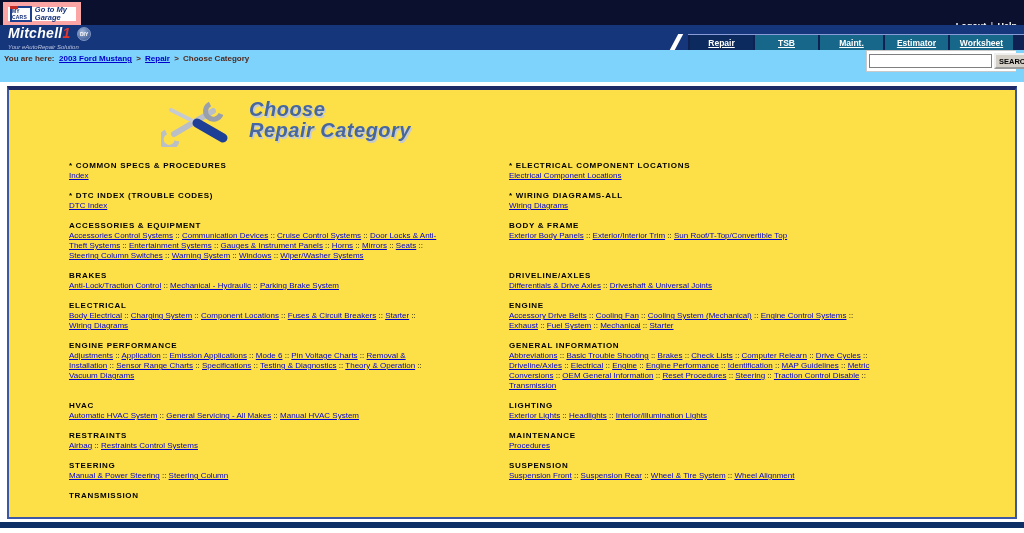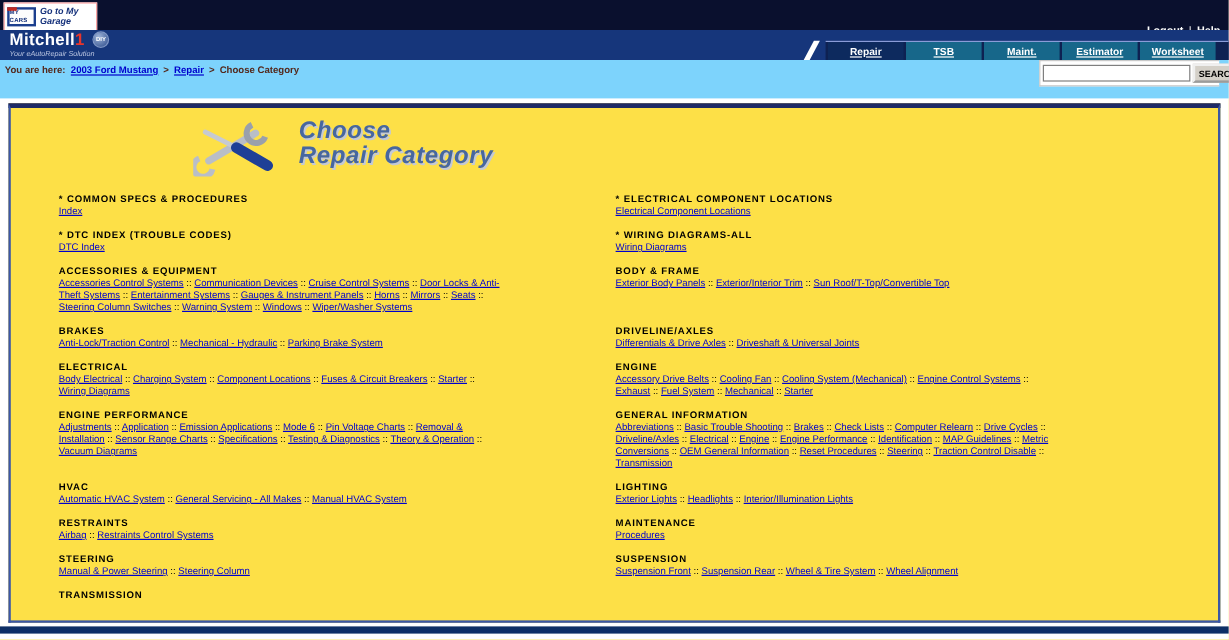--- a/index.html
+++ b/index.html
@@ -7,42 +7,42 @@
   body {
     font-family: "Liberation Sans", sans-serif;
     background:#fff; color:#000; width:1024px; height:533px; overflow:hidden;
   }
   a { cursor:pointer; }
 
   
   .topbar { height:25px; background:#0a102e; position:relative; }
   .mycars {
     position:absolute; top:2px; left:3px; width:78px; height:24px;
-    background:#fff; border:1px solid #fca5a5; display:flex; align-items:center; cursor:pointer;
+    background:#fff; border:5px solid #fca5a5; display:flex; align-items:center; cursor:pointer;
   }
   .plate {
     width:30px; height:16px; margin-left:2px; background:#fdfdfd;
     border:2px solid #1c3f8e; position:relative;
     font-size:5px; font-weight:bold; color:#14307a; display:flex; align-items:center; justify-content:center;
     letter-spacing:0.2px;
   }
   .plate::before { content:""; position:absolute; top:-2px; left:-2px; width:8px; height:3px; background:#c22a22; }
   .garage-label {
     font-size:7.5px; font-weight:bold; font-style:italic; color:#14307a;
     line-height:8px; padding-left:3px;
   }
   .topbar-right { position:absolute; right:7px; top:15px; text-align:right; }
   .topbar-right a { color:#fff; font-size:9px; font-weight:bold; text-decoration:underline; }
   .topbar-right .pipe { color:#fff; font-size:9px; }
   .version { color:#cfd5e8; font-size:7px; margin-top:1px; }
 
   
   .brandbar { height:25px; background:#16367b; position:relative; }
   .brand { position:absolute; left:8px; top:1px; line-height:13px; }
-  .brand-name { font-size:14px; font-weight:bold; color:#fff; letter-spacing:0.3px; }
+  .brand-name { font-size:14px; font-weight:bold; font-style:italic; color:#fff; letter-spacing:0.3px; }
   .brand-one { color:#e8352b; }
   .brand-badge {
     display:inline-block; width:14px; height:14px; border-radius:50%;
     background:radial-gradient(circle at 35% 30%, #9fb4d8, #2a4a8a);
     border:1px solid #7f96c4; color:#fff; font-size:5px; font-weight:bold;
     text-align:center; line-height:13px; vertical-align:middle; margin-left:2px;
   }
   .tagline { font-size:6px; color:#b9c4e0; font-style:italic; }
   .tabstrip {
     position:absolute; right:0; bottom:0; height:16px; width:336px;
@@ -85,22 +85,22 @@
   }
   .title-block { display:flex; align-items:flex-start; margin:7px 0 0 152px; height:52px; }
   .title-text {
     font-size:20px; font-weight:bold; font-style:italic; color:#47679f;
     line-height:21px; margin:2px 0 0 14px; letter-spacing:0.5px;
     text-shadow:1.5px 1.5px 0 #c4c9d4;
   }
 
   
   .cat-grid {
-    display:grid; grid-template-columns:370px 370px; column-gap:94px;
-    margin:12px 0 0 40px;
+    display:grid; grid-template-columns:370px 370px; column-gap:70px;
+    margin:12px 0 0 60px;
   }
   .cat-cell { margin-bottom:10px; }
   .cat-heading { font-size:8px; font-weight:bold; letter-spacing:0.7px; line-height:10px; color:#000; }
   .cat-links { font-size:8px; line-height:10px; }
   .cat-links a { color:#0000cc; text-decoration:underline; }
   .cat-links .sep { color:#000; }
 
   
   .footer-navy { height:6px; background:#0e2f66; margin-top:3px; }
 </style>

